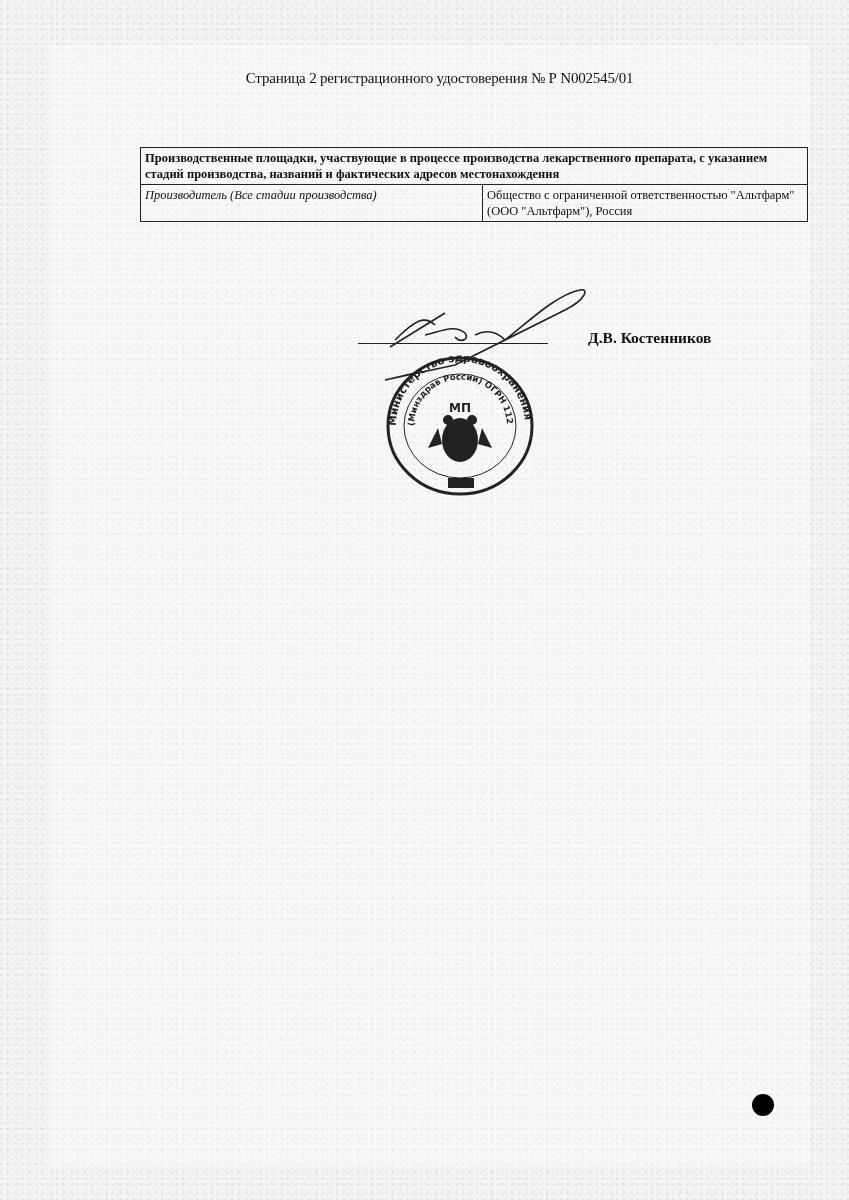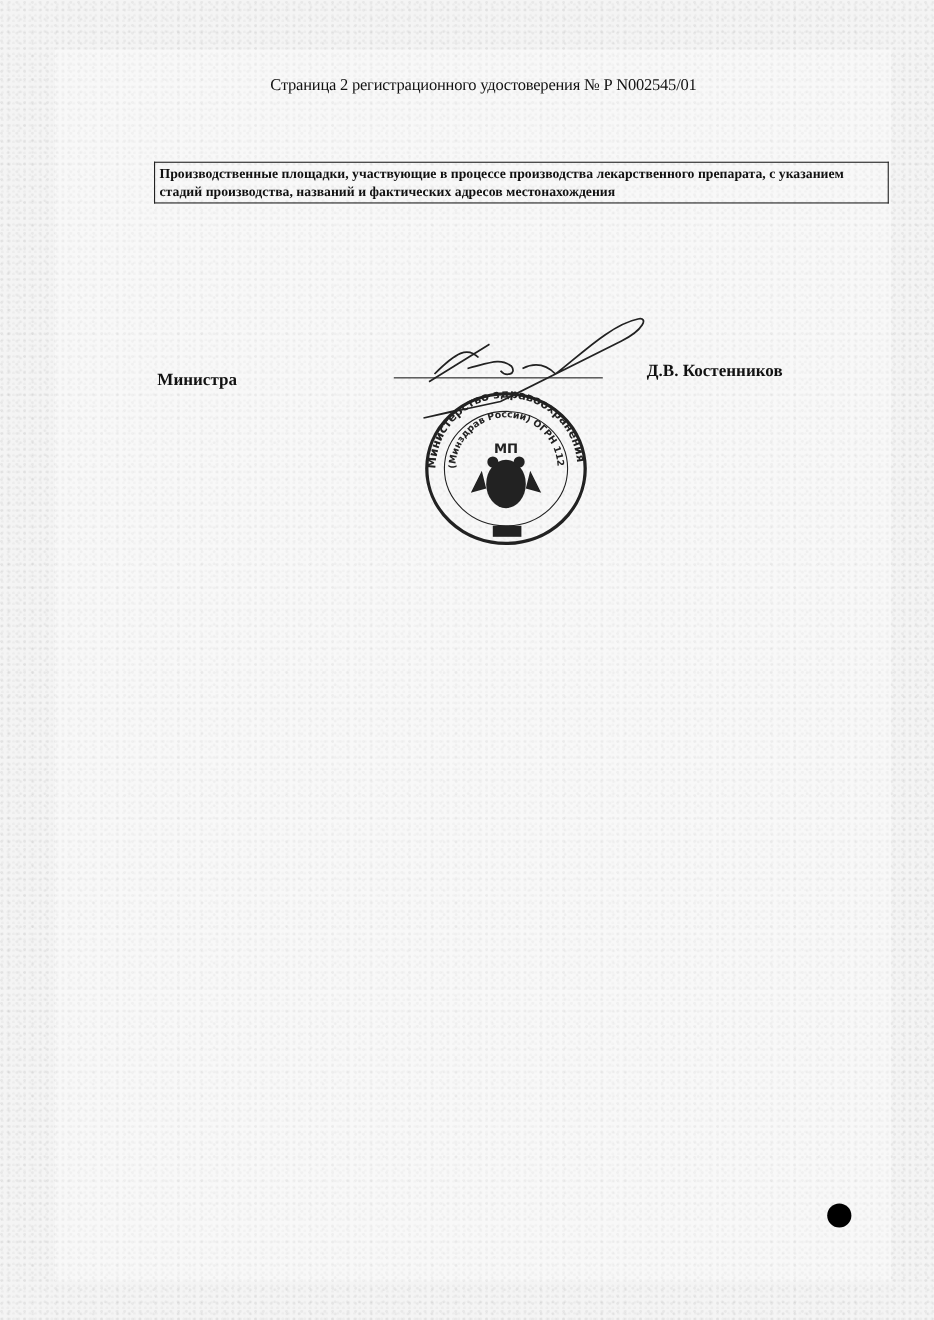--- a/index.html
+++ b/index.html
@@ -52,25 +52,28 @@
 
 <div class="header-line">
   <span>Страница 2 регистрационного удостоверения № Р N002545/01</span>
 </div>
 
 <table class="sites">
   <tbody>
       <tr>
     <td colspan="2" class="th-cell">Производственные площадки, участвующие в процессе производства лекарственного препарата, с указанием стадий производства, названий и фактических адресов местонахождения</td>
   </tr>
+  <tr>
+    <td class="role-cell">Производитель (Все стадии производства)</td>
+    <td>Общество с ограниченной ответственностью "Альтфарм" (ООО "Альтфарм"), Россия</td>
+  </tr>
 </tbody>
   </table>
 
 <div class="sign-left">
-  <div>Министра</div>
 </div>
 
 <div class="sign-line"></div>
 
 <svg class="signature" width="240" height="110" viewBox="0 0 240 110">
   <path d="M40 55 C60 35, 70 30, 80 40 M35 62 L90 28 M70 50 C90 45, 100 40, 110 48 C115 55, 105 58, 100 52 M120 50 C130 45, 140 45, 150 55 M150 55 C170 40, 200 10, 225 5 C235 3, 230 15, 210 25 L100 80 L30 95 L60 88" fill="none" stroke="#222" stroke-width="1.6"></path>
 </svg>
 
 <svg class="stamp" width="165" height="150" viewBox="0 0 165 150">
   <defs>

